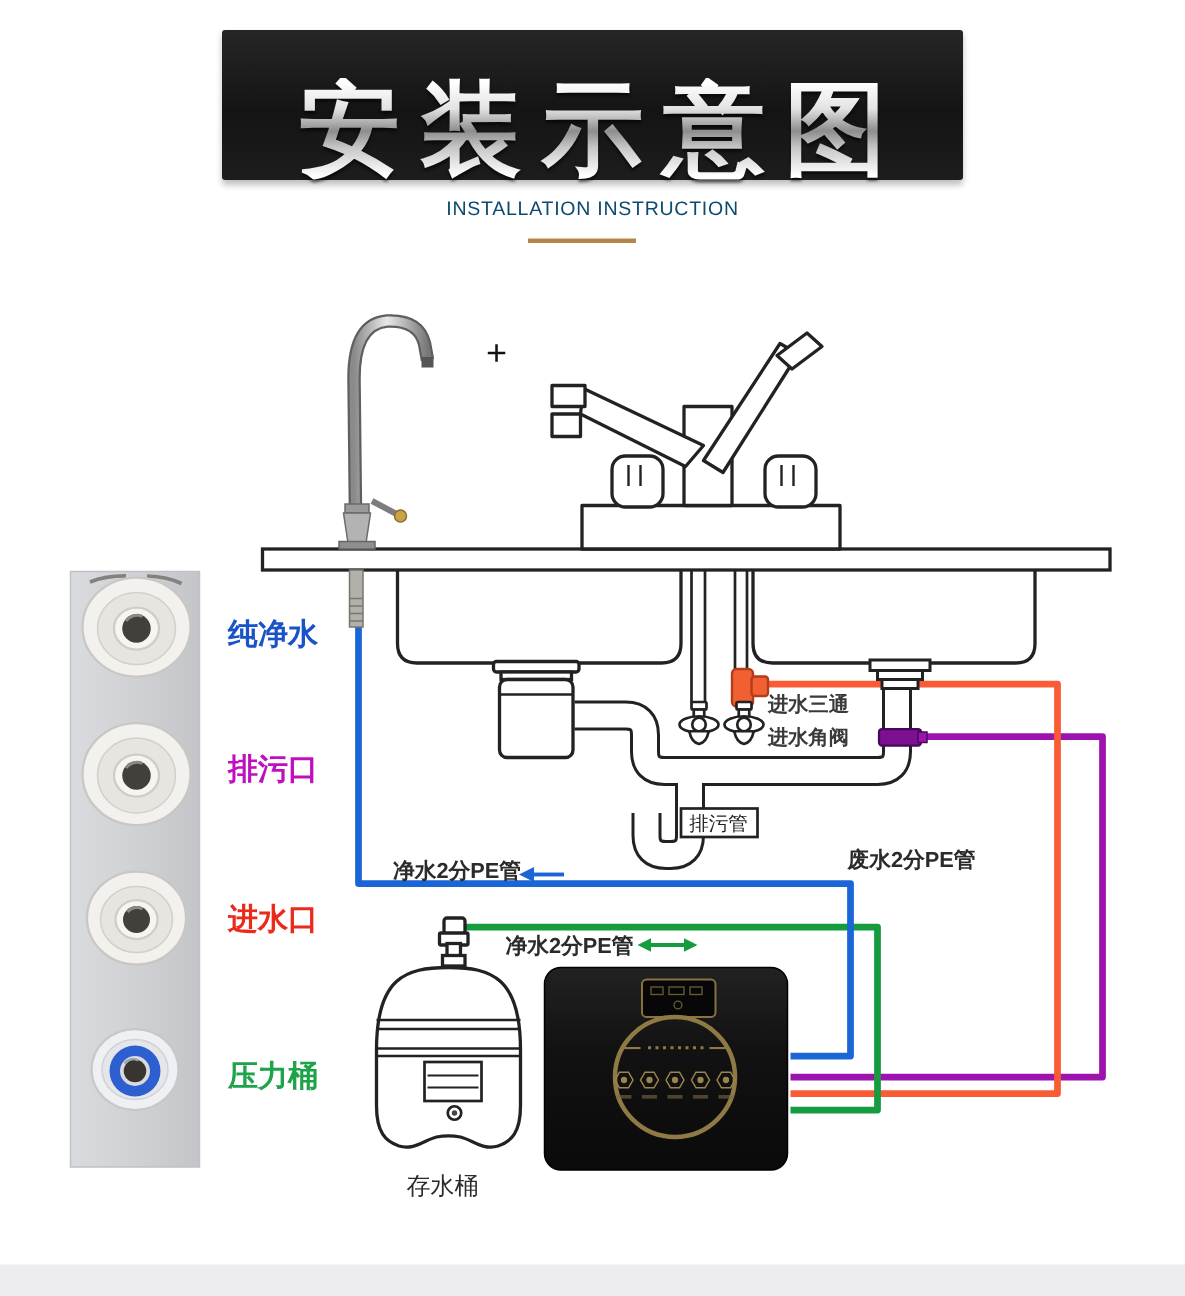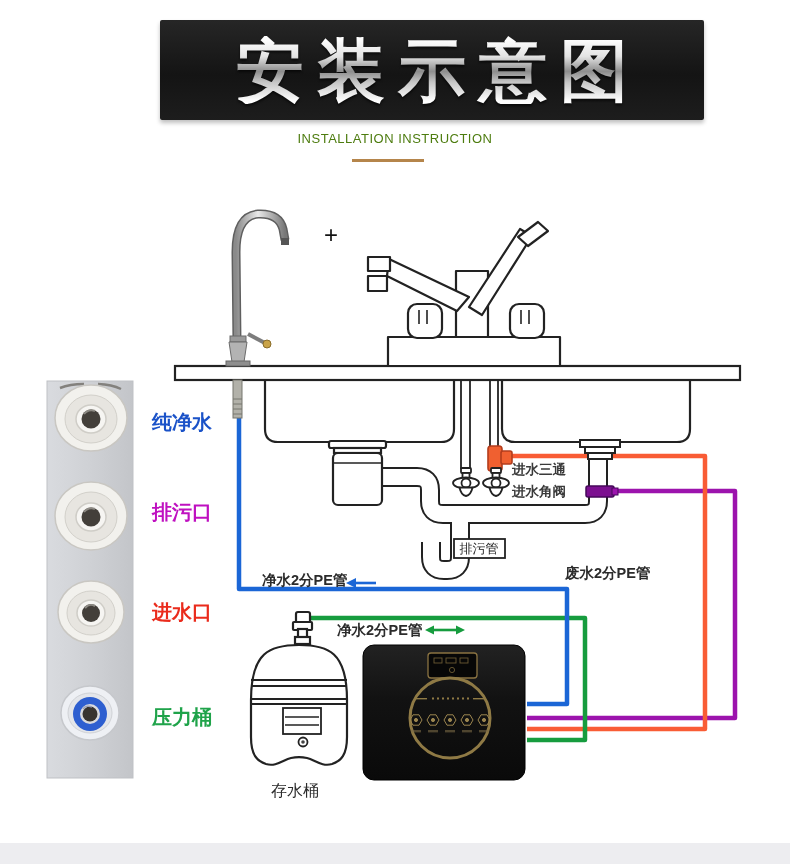--- a/index.html
+++ b/index.html
@@ -1,32 +1,32 @@
 <!DOCTYPE html>
 <html><head>
 <meta charset="utf-8">
 <style>
   html,body{margin:0;padding:0;}
   body{font-family:"Liberation Sans","DejaVu Sans",sans-serif;background:#fff;}
   .stage{position:relative;width:790px;height:864px;background:#ffffff;overflow:hidden;}
   .stage svg{position:absolute;left:0;top:0;}
-  .banner{position:absolute;left:148px;top:20px;width:544px;height:100px;
+  .banner{position:absolute;left:148px;top:20px;width:494px;height:100px;
     background:linear-gradient(180deg,#262626 0%,#141414 55%,#1d1d1d 100%);
-    border-radius:2px;display:flex;align-items:center;justify-content:center;
-    box-shadow:0 3px 4px rgba(0,0,0,0.25);margin-left:12px;}
+    border-radius:2px;display:flex;align-items:flex-end;justify-content:center;
+    box-shadow:0 3px 4px rgba(0,0,0,0.25);}
   .banner-title{font-size:68px;font-weight:bold;letter-spacing:13px;margin-right:-13px;
     color:#d9d9d9;line-height:1;white-space:nowrap;}
   @supports ((-webkit-background-clip:text) or (background-clip:text)){
     .banner-title{
       background:linear-gradient(180deg,#ffffff 4%,#e3e3e3 30%,#8d8d8d 52%,#c6c6c6 68%,#ffffff 96%);
       -webkit-background-clip:text;background-clip:text;color:transparent;
       filter:drop-shadow(0 2px 1px rgba(0,0,0,0.6));}
   }
   .subtitle{position:absolute;left:0;top:131px;width:790px;text-align:center;
-    font-size:13px;letter-spacing:0.5px;color:#4d7c0f;}
+    font-size:13px;letter-spacing:0.5px;color:#0c4a6e;}
   .gold-line{position:absolute;left:352px;top:159px;width:72px;height:3px;background:#b5854b;}
 </style>
 </head>
 <body>
 
 <div class="stage">
 
 <svg width="790" height="864" viewBox="0 0 790 864">
   <defs>
     <linearGradient id="panelGrad" x1="0" y1="0" x2="1" y2="0">

